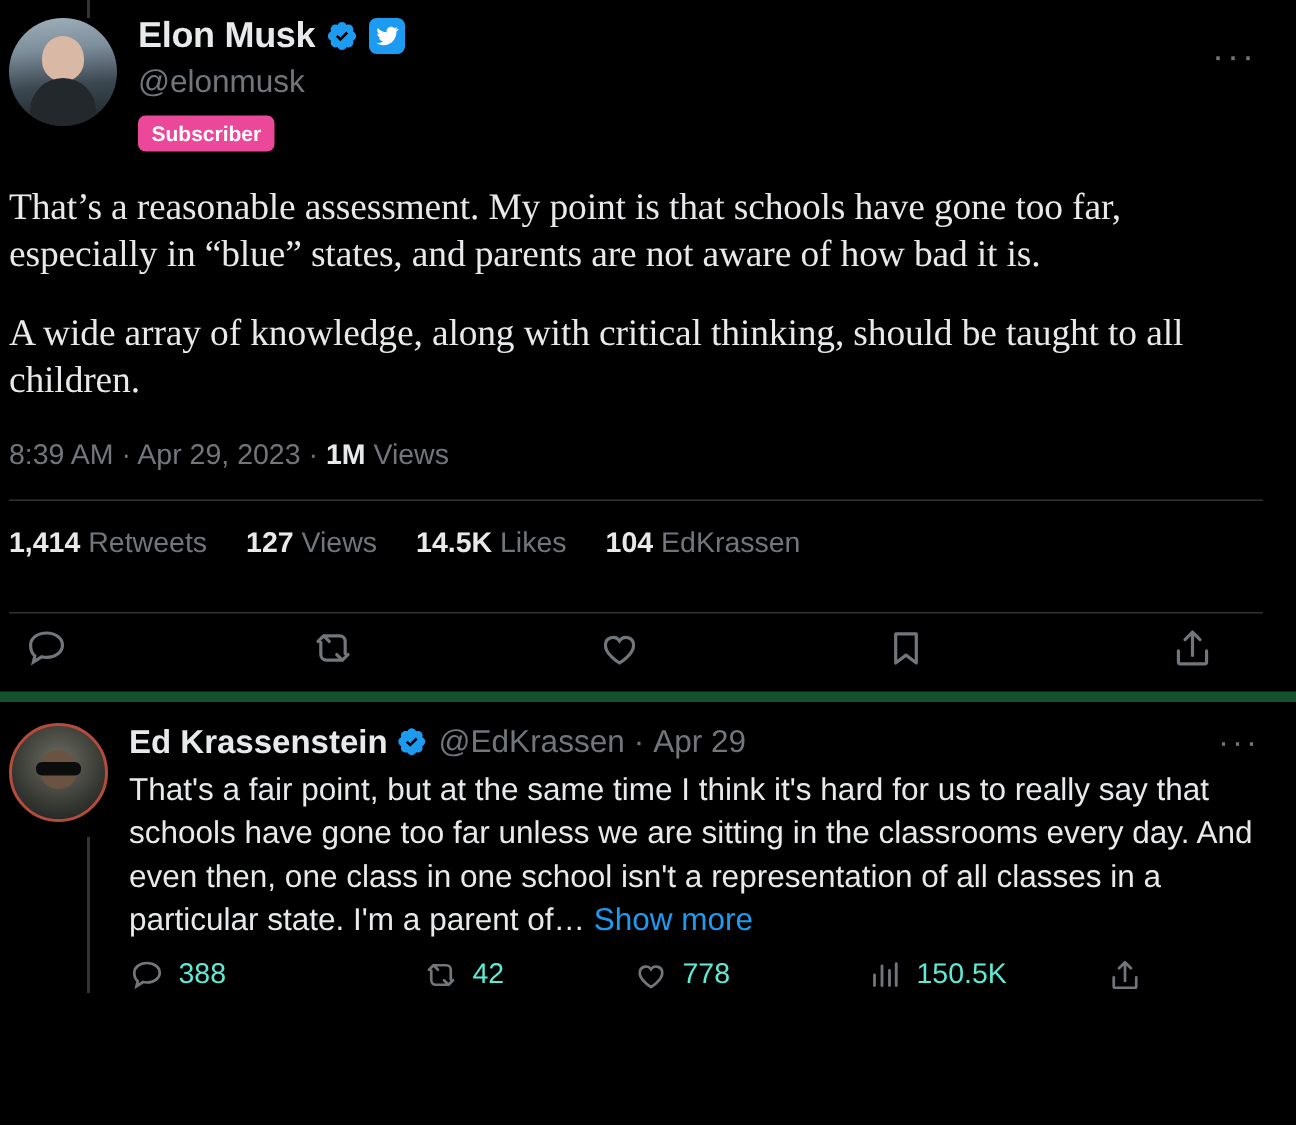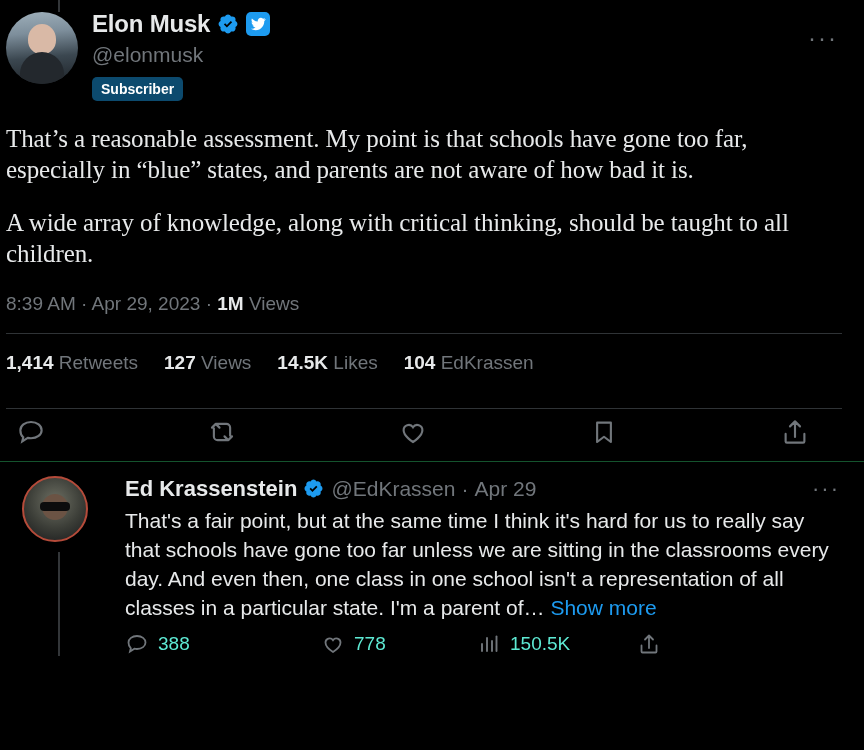--- a/index.html
+++ b/index.html
@@ -123,21 +123,21 @@
   }
   .handle {
     display: block;
     color: #71767b;
     font-size: 21px;
     margin-top: 7px;
   }
   .subscriber-badge {
     display: inline-block;
     margin-top: 10px;
-    background: #0c4a6e;
+    background: #ec4899;
     color: #ffffff;
     font-size: 14px;
     font-weight: bold;
     padding: 4px 9px;
     border-radius: 5px;
   }
   .more-dots {
     position: absolute;
     right: 4px;
     top: 14px;
@@ -188,25 +188,24 @@
   }
   .action-btn {
     cursor: pointer;
     display: inline-flex;
     align-items: center;
     justify-content: center;
   }
 
   
   .reply {
-    border-top: 1px solid #14532d;
-    padding: 14px 22px 0 22px;
+    border-top: 7px solid #14532d;
+    padding: 14px 22px 0 6px;
     display: flex;
     position: relative;
-    gap: 23px;
   }
   .reply-line {
     position: absolute;
     left: 58px;
     top: 90px;
     bottom: 0;
     width: 2px;
     background: #333639;
   }
   .reply-content {
@@ -388,20 +387,28 @@
     </div>
 
     <div class="reply-actions">
       <span class="reply-action ra-1">
         <span>
           <svg viewBox="0 0 24 24" width="24" height="24">
               <path fill="none" stroke="#71767b" stroke-width="1.8" d="M3.5 10.5c0-3.6 3.6-6.5 8.5-6.5s8.5 2.9 8.5 6.5-3.6 6.5-8.5 6.5c-.9 0-1.8-.1-2.6-.3L5 19.5l.8-3.3C4.4 15 3.5 12.9 3.5 10.5z"></path>
             </svg>
         </span>
         <span>388</span>
+      </span>
+      <span class="reply-action ra-2">
+        <span>
+          <svg viewBox="0 0 24 24" width="24" height="24">
+              <path fill="none" stroke="#71767b" stroke-width="1.8" stroke-linecap="round" stroke-linejoin="round" d="M7 5.5h8.5a3 3 0 0 1 3 3V15M7 5.5l-3 3M7 5.5l3 3M17 18.5H8.5a3 3 0 0 1-3-3V9M17 18.5l3-3M17 18.5l-3-3"></path>
+            </svg>
+        </span>
+        <span>42</span>
       </span>
       <span class="reply-action ra-3">
         <span>
           <svg viewBox="0 0 24 24" width="24" height="24">
               <path fill="none" stroke="#71767b" stroke-width="1.8" d="M12 20s-7.5-4.6-7.5-9.4A4.1 4.1 0 0 1 12 8.2a4.1 4.1 0 0 1 7.5 2.4C19.5 15.4 12 20 12 20z"></path>
             </svg>
         </span>
         <span>778</span>
       </span>
       <span class="reply-action ra-4">

